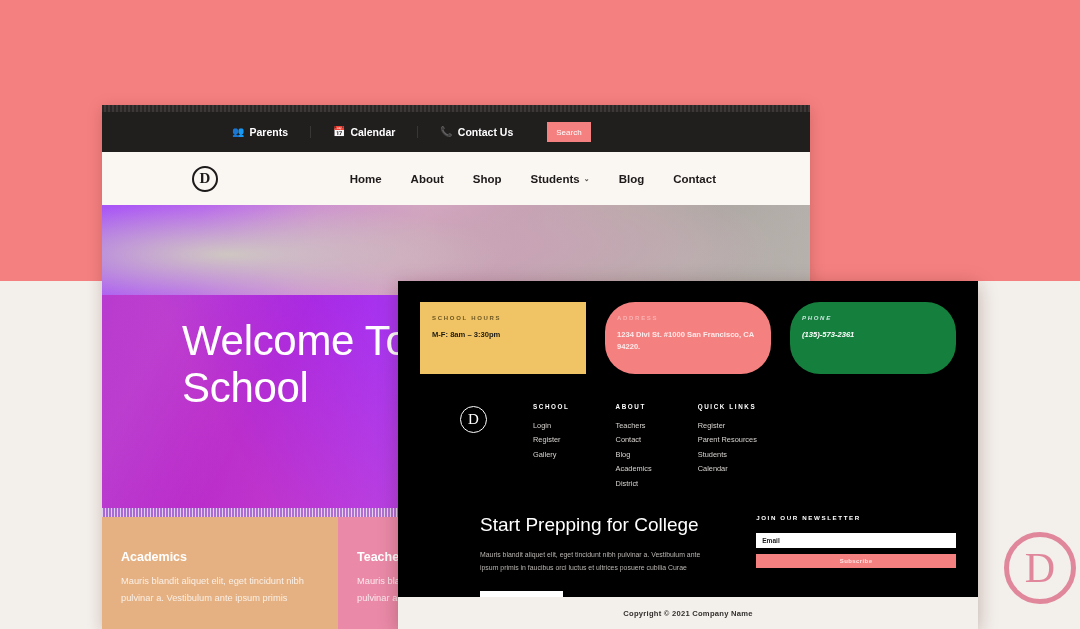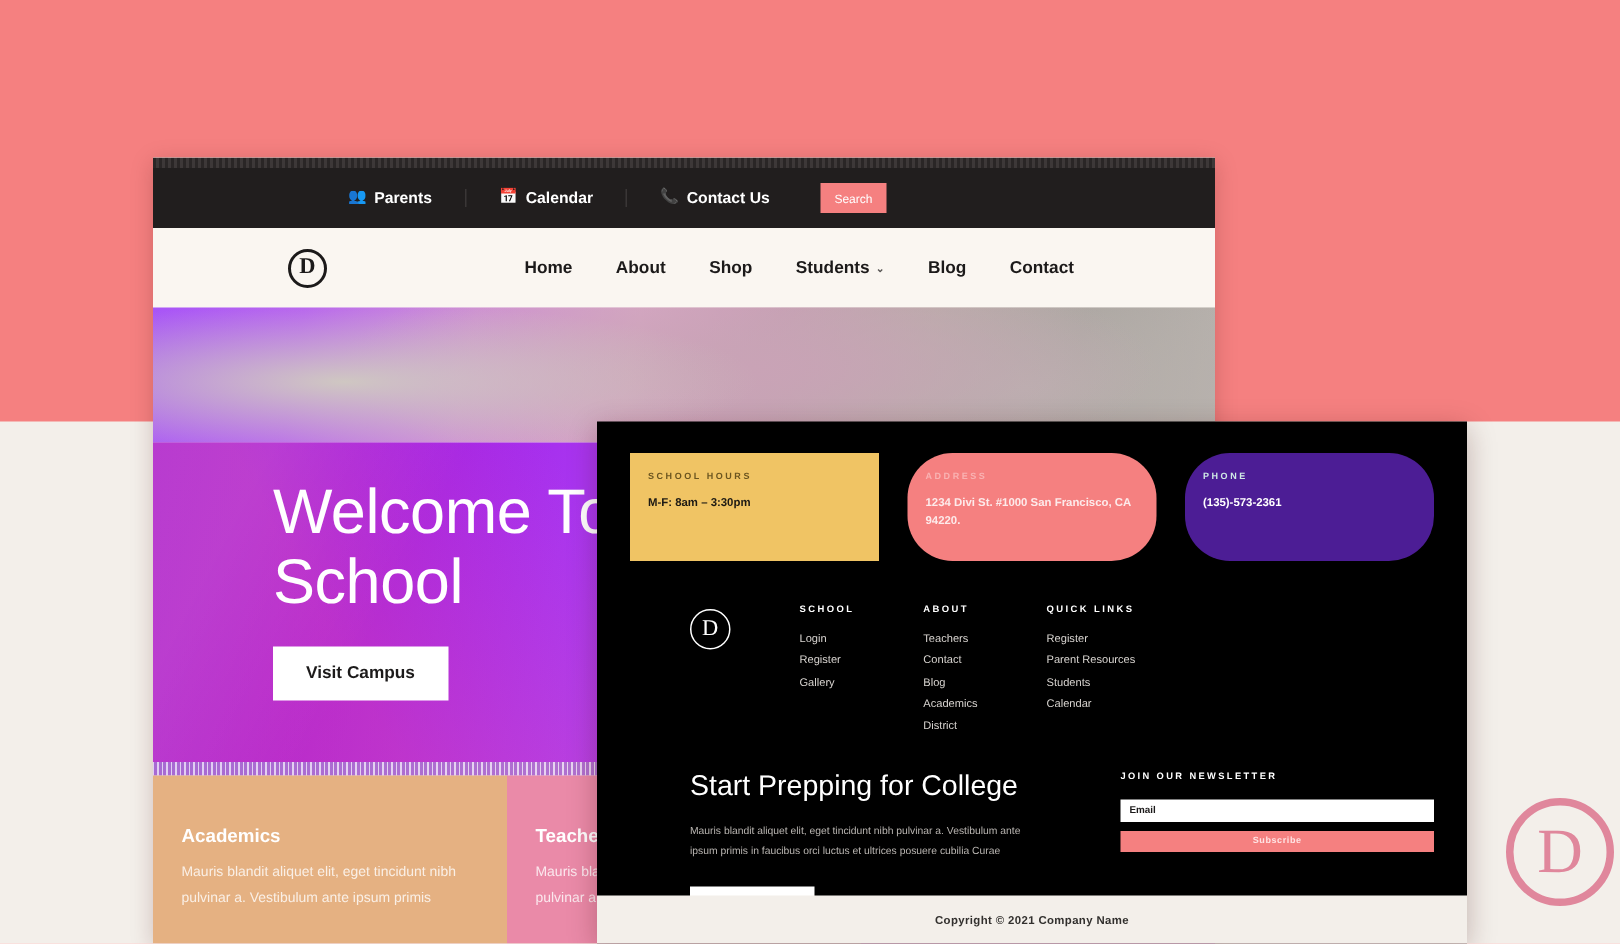--- a/index.html
+++ b/index.html
@@ -157,21 +157,21 @@
     box-shadow: 0 4px 18px rgba(60,10,10,.28);
   }
   .info-row {
     display: flex; margin: 21px 22px 0 22px; height: 72px;
   }
   .info-box { flex: 1; padding: 13px 12px 16px 12px; position: relative; }
   .info-box + .info-box { margin-left: 19px; border-radius: 30px; }
   .ib-yellow { background: #f0c464; }
   .ib-coral  { background: #f58080; }
   .ib-blue   { background: #2833b0; }
-  .ib-teal   { background: #4c1d95; }
+  .ib-teal   { background: #15803d; font-style: italic; }
   .ib-label {
     font-size: 6px; font-weight: bold; letter-spacing: 1.7px;
     text-transform: uppercase; margin-bottom: 8px;
   }
   .ib-value { font-size: 7.6px; font-weight: bold; line-height: 1.55; }
   .ib-yellow .ib-label { color: #6b5520; }
   .ib-yellow .ib-value { color: #1d1a14; }
   .ib-coral .ib-label  { color: #f9b2b2; }
   .ib-coral .ib-value  { color: #fdeaea; }
   .ib-blue .ib-label   { color: #aab2ea; }
@@ -194,21 +194,21 @@
     color: #ffffff; font-size: 6.3px; font-weight: bold;
     letter-spacing: 1.6px; text-transform: uppercase; margin-bottom: 9px;
   }
   .fcol a {
     display: block; color: #d8d4d0; font-size: 7.4px; text-decoration: none;
     line-height: 1.95; white-space: nowrap;
   }
 
   
   .cta-row { display: flex; margin: 23px 22px 0 62px; }
-  .cta-left { width: 252px; }
+  .cta-left { width: 252px; margin-left: 20px; }
   .cta-left h2 {
     color: #ffffff; font-size: 19px; font-weight: normal; margin-bottom: 12px;
   }
   .cta-left p {
     color: #b9b5b1; font-size: 6.9px; line-height: 1.9; max-width: 236px;
   }
   .cta-btn {
     margin-top: 17px; display: inline-block; background: #ffffff; color: #1c1a1a;
     font-size: 8.3px; font-weight: bold; padding: 9px 19px; cursor: pointer;
   }
@@ -302,21 +302,20 @@
     </div>
 
     <div class="hero-photo"></div>
 
     <div class="hero-purple">
       <div class="hero-streak"></div>
       <div class="hero-streak2"></div>
       <div class="hero-inner">
         <div class="hero-title">Welcome To
 School</div>
-        <div class="hero-btn">Visit Campus</div>
       </div>
     </div>
 
     <div class="stripe-band"></div>
 
     <div class="cards">
       <div class="card c1">
         <h3>Academics</h3>
         <p>Mauris blandit aliquet elit, eget tincidunt nibh pulvinar a. Vestibulum ante ipsum primis</p>
         <span class="arrow">⟶</span>

